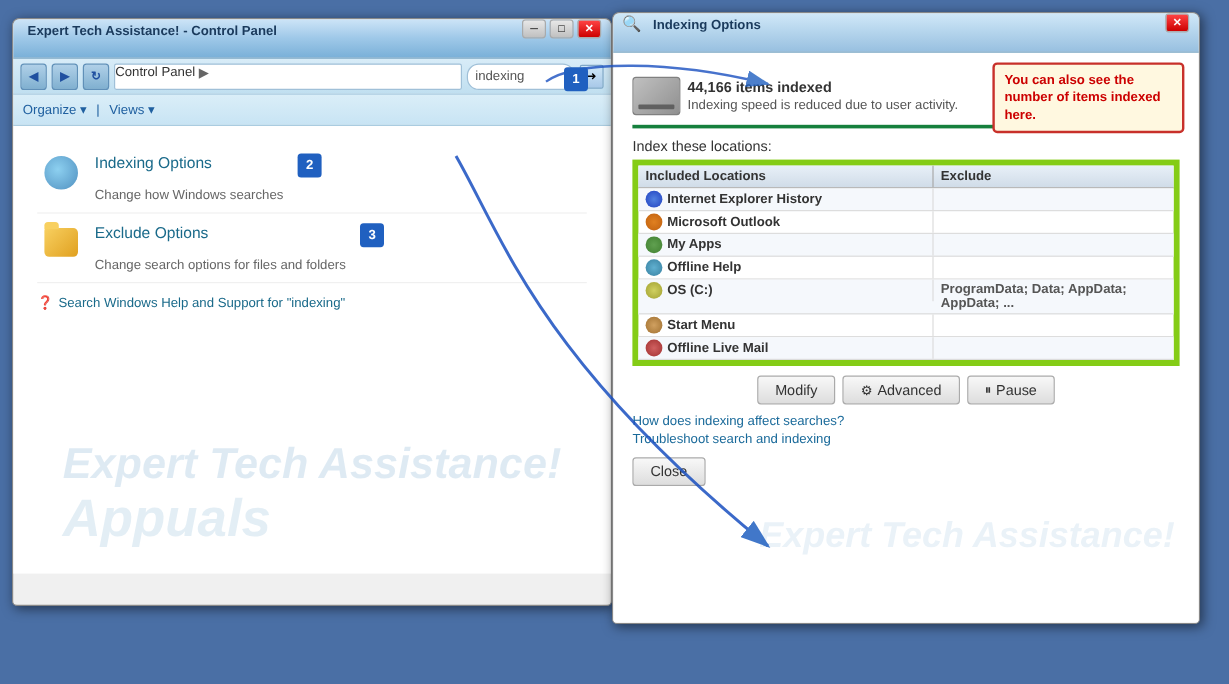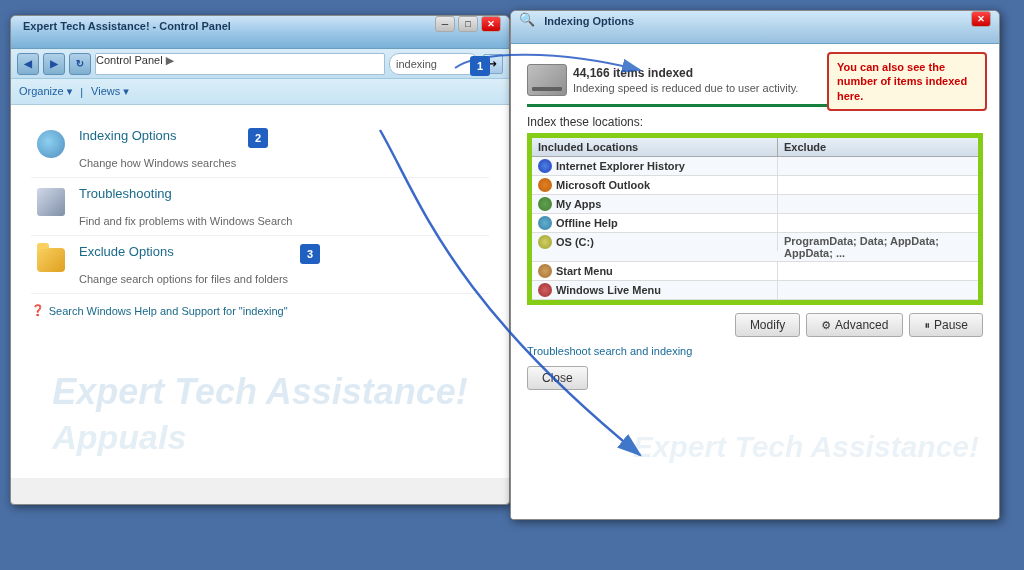--- a/index.html
+++ b/index.html
@@ -418,21 +418,21 @@
     .loc-icon-ie { background: radial-gradient(#5080e0, #2040c0); }
     .loc-icon-outlook { background: radial-gradient(#e08020, #c06010); }
     .loc-icon-apps { background: radial-gradient(#60a050, #408030); }
     .loc-icon-offline { background: radial-gradient(#60b0d0, #3880a0); }
     .loc-icon-os { background: radial-gradient(#d0d060, #a0a030); }
     .loc-icon-start { background: radial-gradient(#d0a060, #a07030); }
     .loc-icon-mail { background: radial-gradient(#d06060, #a03030); }
 
     .bottom-buttons {
       display: flex;
-      justify-content: flex-end;
+      justify-content: center;
       gap: 6px;
       padding: 8px 0 6px 0;
     }
 
     .win-btn {
       padding: 4px 14px;
       background: linear-gradient(to bottom, #f8f8f8, #ddd);
       border: 1px solid #aaa;
       border-radius: 3px;
       cursor: pointer;
@@ -528,49 +528,40 @@
       <div class="menu-icon">
         <div class="icon-search"></div>
       </div>
       <div>
         <div class="menu-item-title">Indexing Options</div>
         <div class="menu-item-desc">Change how Windows searches</div>
       </div>
       <div class="badge">2</div>
     </div>
 
-    <div class="menu-item">
-      <div class="menu-icon">
-        <div class="icon-tools"></div>
-      </div>
-      <div>
-        <div class="menu-item-title">Troubleshooting</div>
-        <div class="menu-item-desc">Find and fix problems with Windows Search</div>
-      </div>
-    </div>
 
     <div class="menu-item">
       <div class="menu-icon">
         <div class="icon-folder"></div>
       </div>
       <div>
         <div class="menu-item-title">Exclude Options</div>
         <div class="menu-item-desc">Change search options for files and folders</div>
       </div>
       <div class="badge">3</div>
     </div>
 
     <div class="help-link">
       <span style="color:#1a6a8a;">❓</span>
       <span>Search Windows Help and Support for "indexing"</span>
     </div>
 
     <div class="watermark">
       <span style="font-style:italic; opacity:0.18; color:#5090c0; font-size:36px;">Expert Tech Assistance!</span><br>
-      <span style="font-size:34px; color:rgba(100,160,200,0.18); font-style:italic; font-weight:bold;">Appuals</span>
+      <span style="font-size:44px; color:rgba(100,160,200,0.18); font-style:italic; font-weight:bold;">Appuals</span>
     </div>
   </div>
 </div>
 
 <div class="right-window">
   <div class="window-titlebar">
     <span style="font-size:13px; margin-right:5px;">🔍</span>
     <span class="window-titlebar-text">Indexing Options</span>
     <div class="titlebar-buttons">
       <div class="titlebar-btn btn-close">✕</div>
@@ -643,41 +634,42 @@
         <div class="location-name">
           <div class="loc-icon loc-icon-start"></div>
           <span>Start Menu</span>
         </div>
         <div class="location-exclude"></div>
       </div>
 
       <div class="location-row">
         <div class="location-name">
           <div class="loc-icon loc-icon-mail"></div>
-          <span>Windows Live Menu</span>
+          <span>Offline Live Mail</span>
         </div>
         <div class="location-exclude"></div>
       </div>
     </div>
 
     <div class="bottom-buttons">
       <button class="win-btn">
         <span>Modify</span>
       </button>
       <button class="win-btn">
         <span class="win-btn-icon">⚙</span>
         <span>Advanced</span>
       </button>
       <button class="win-btn">
         <span class="win-btn-icon">⏸</span>
         <span>Pause</span>
       </button>
     </div>
 
     <div class="bottom-links">
+      <a class="link-text">How does indexing affect searches?</a>
       <a class="link-text">Troubleshoot search and indexing</a>
     </div>
 
     <div class="close-row">
       <button class="win-btn">
         <span>Close</span>
       </button>
     </div>
 
     <div class="watermark-right">

